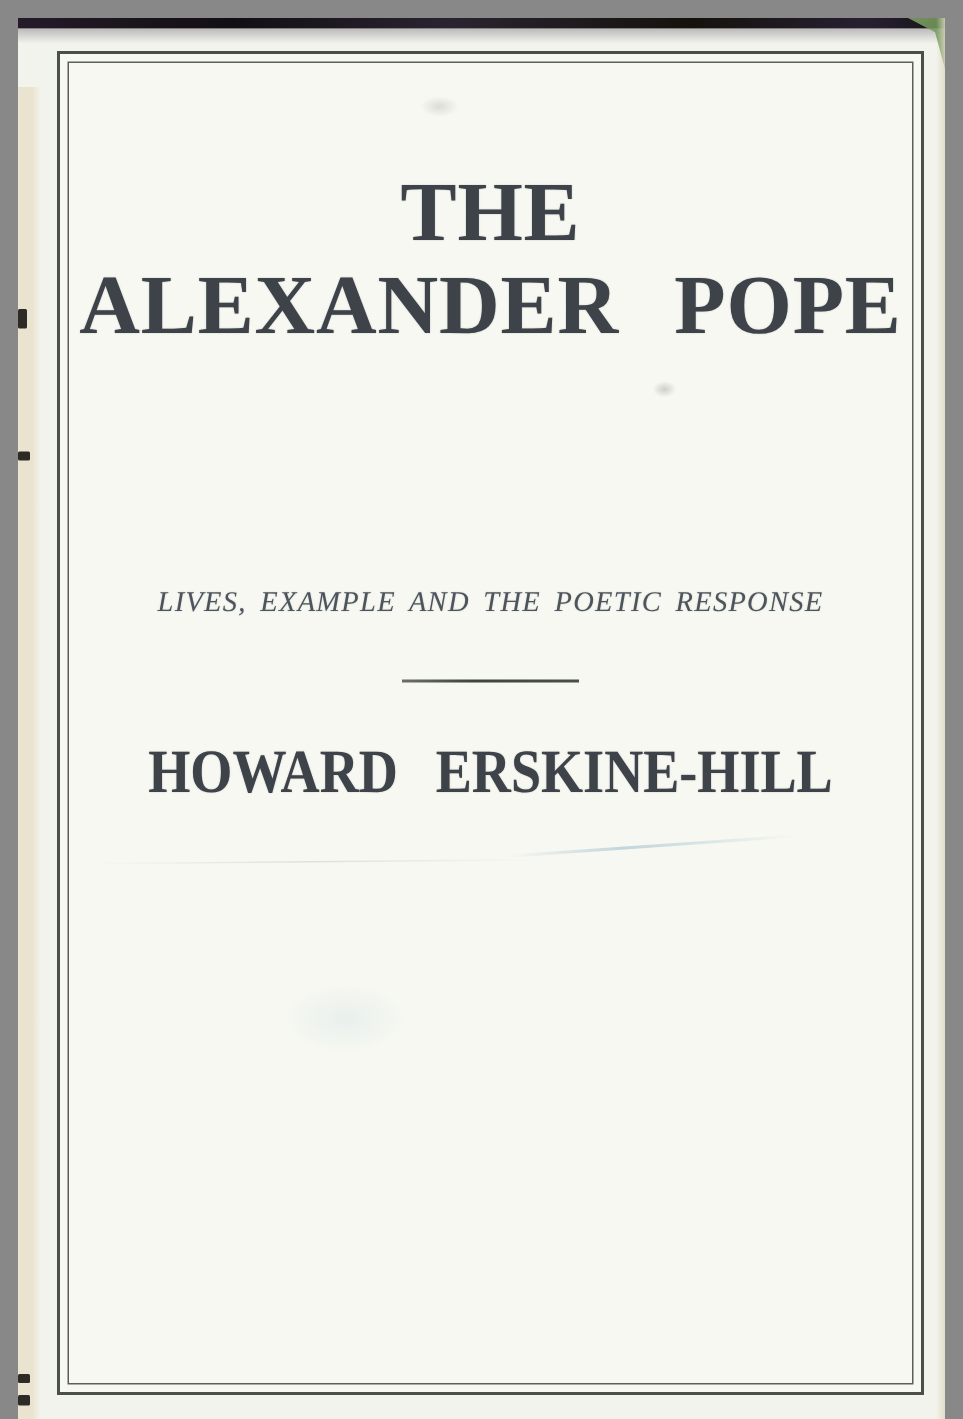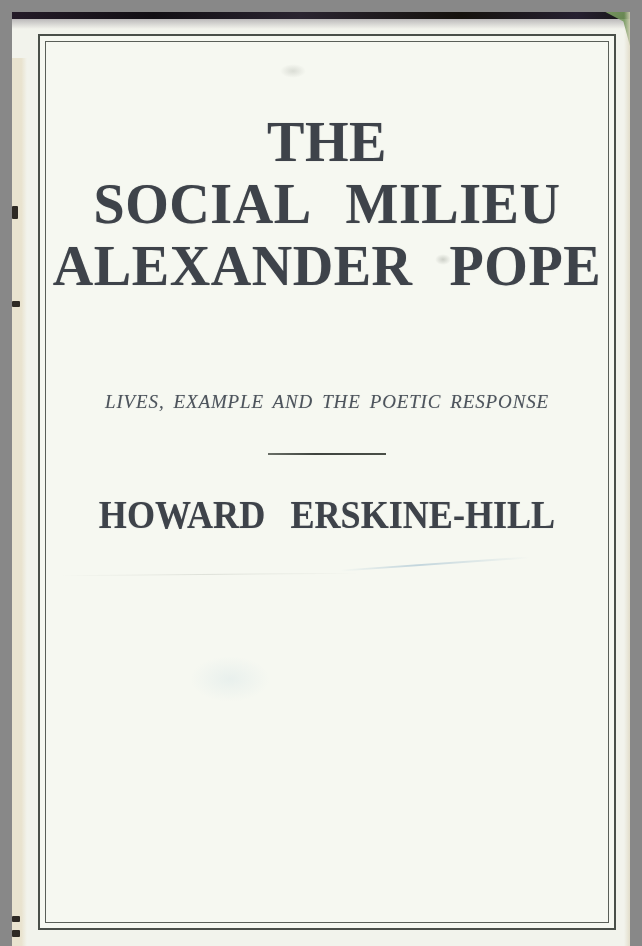--- a/index.html
+++ b/index.html
@@ -129,21 +129,20 @@
     <span class="mark m2"></span>
     <span class="mark m3"></span>
     <span class="mark m4"></span>
   </div>
 
   <div class="frame">
     <div class="frame-inner"></div>
 
     <div class="title">
       <div>THE</div>
-      <div>SOCIAL MILIEU</div>
       <div>ALEXANDER POPE</div>
     </div>
 
     <div class="subtitle">LIVES, EXAMPLE AND THE POETIC RESPONSE</div>
 
     <div class="rule"></div>
 
     <div class="author">HOWARD ERSKINE-HILL</div>
 
     <div class="smudge s1"></div>

